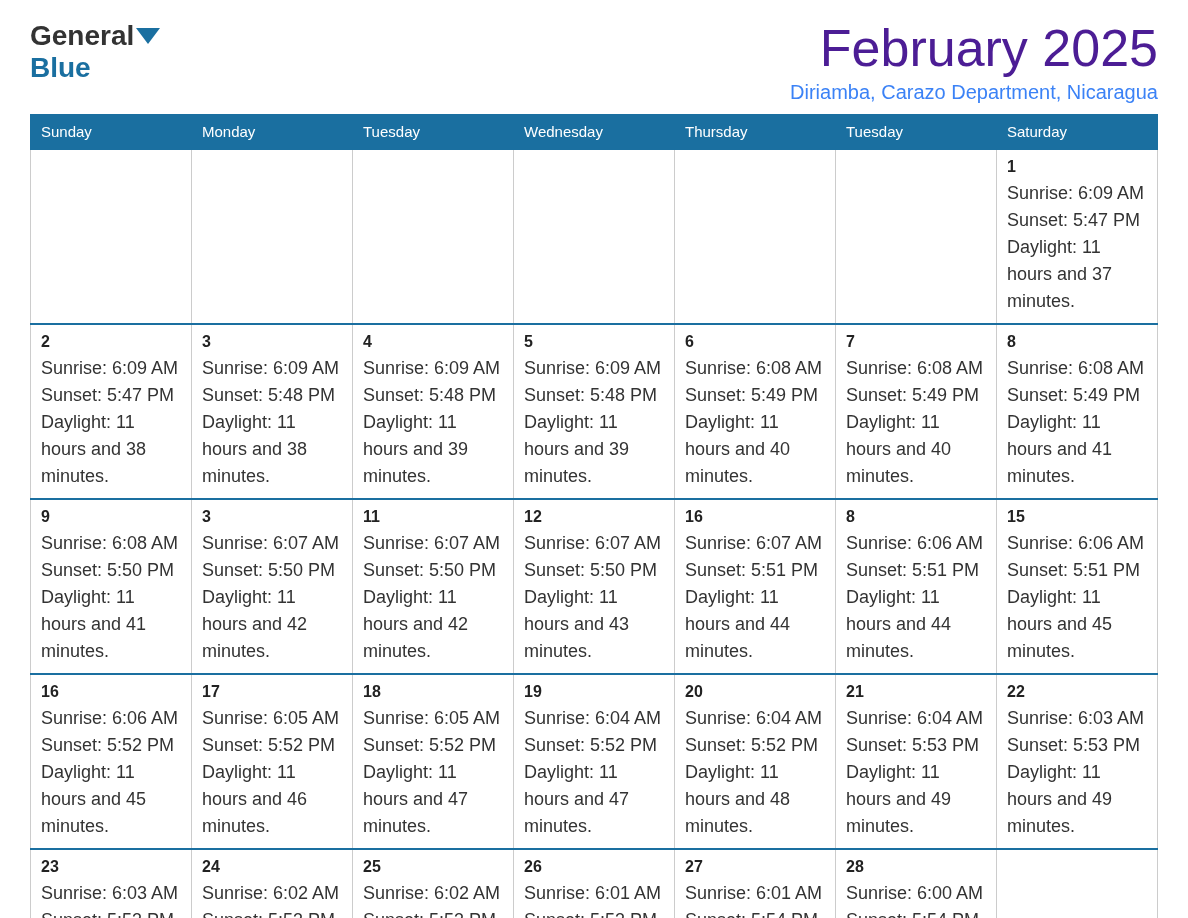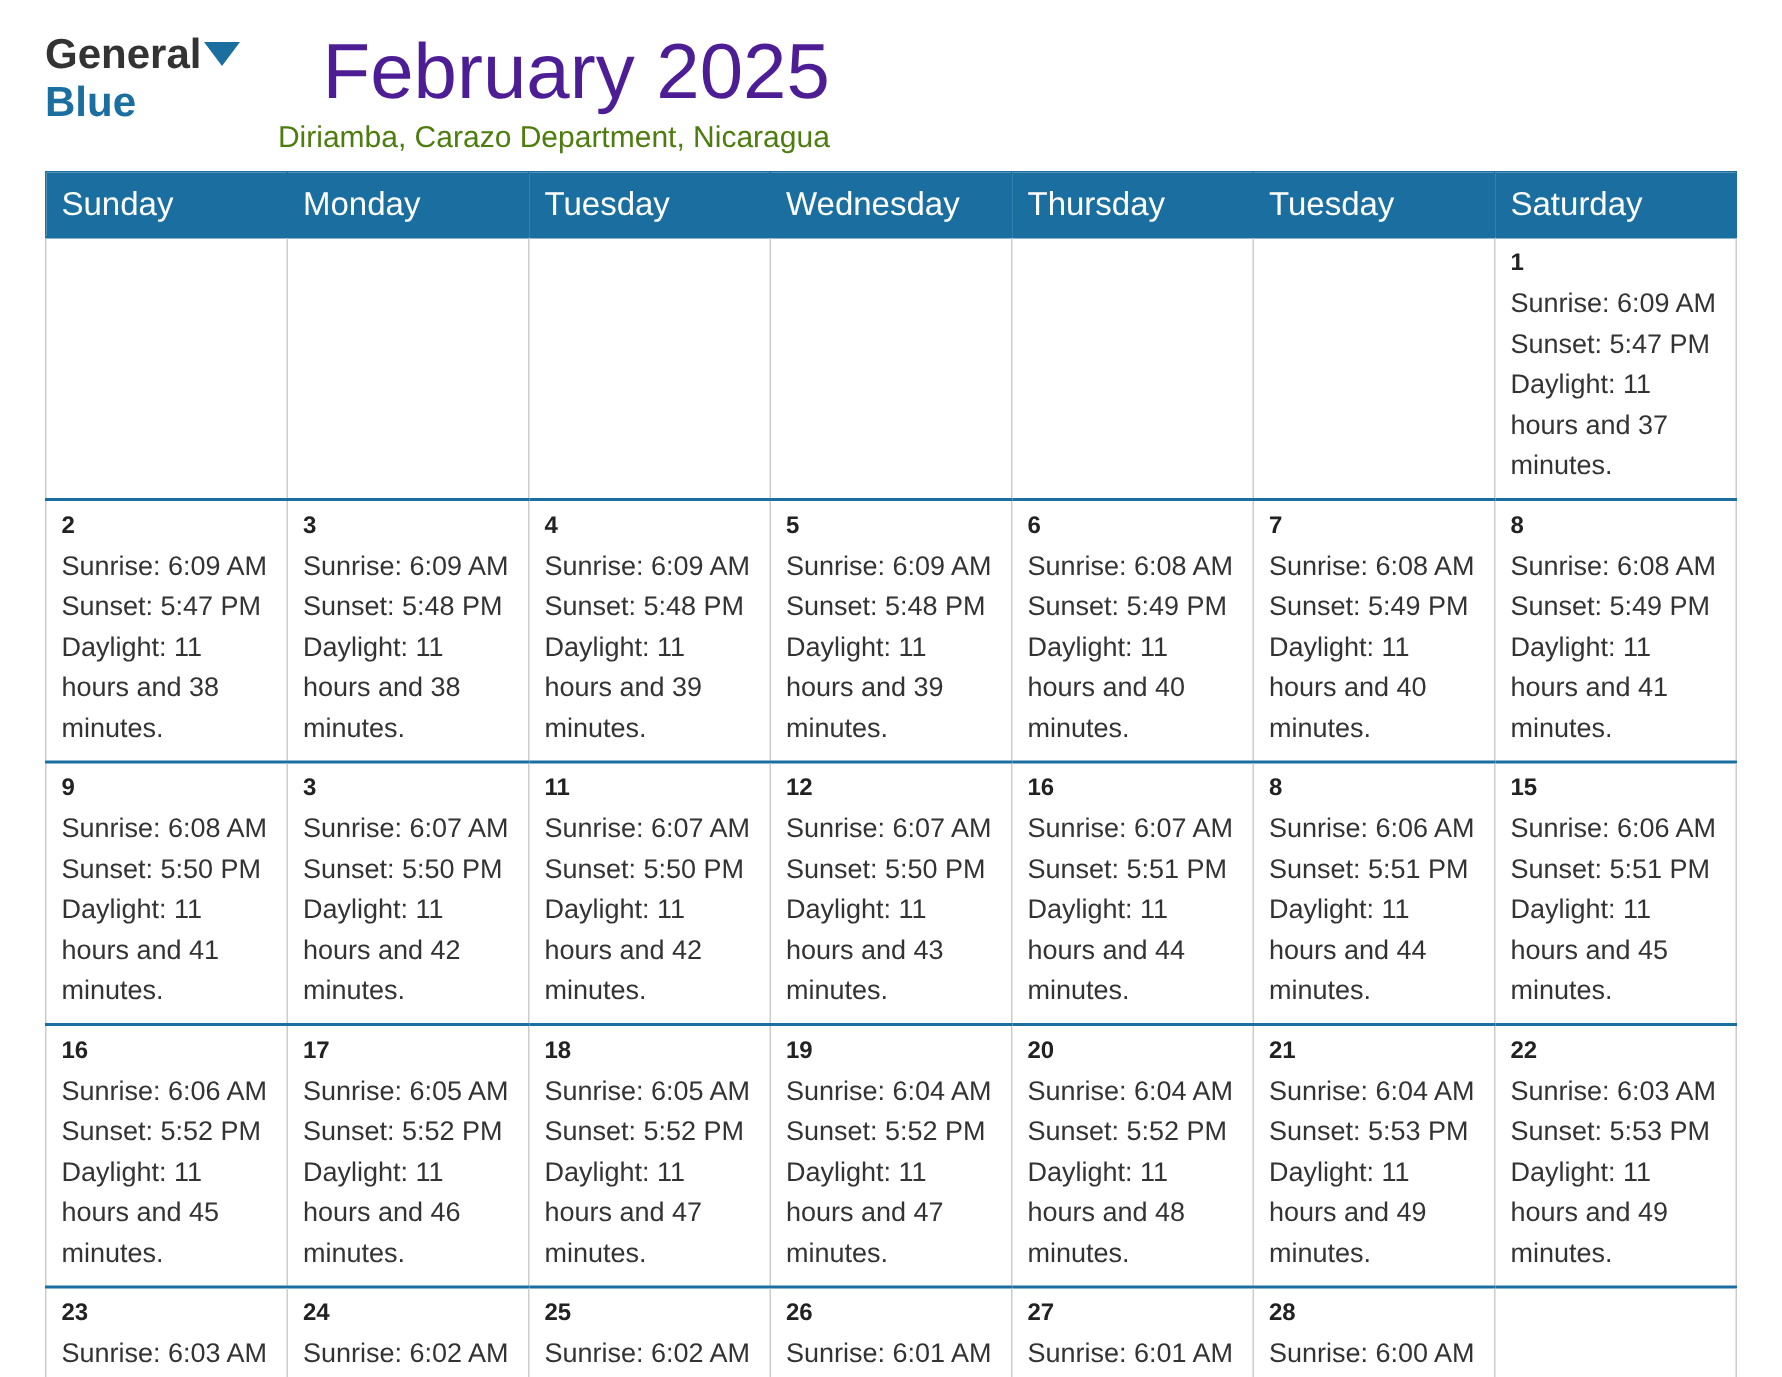--- a/index.html
+++ b/index.html
@@ -5,21 +5,21 @@
     * { box-sizing: border-box; margin: 0; padding: 0; }
     body {
       font-family: Arial, sans-serif;
       background: #fff;
       padding: 20px 30px;
       width: 1188px;
       min-height: 918px;
     }
     .header {
       display: flex;
-      justify-content: flex-start;
+      justify-content: space-between;
       align-items: flex-start;
       margin-bottom: 10px;
       gap: 25px;
     }
     .logo {
       display: flex;
       flex-direction: column;
       align-items: flex-start;
     }
     .logo-text {
@@ -40,33 +40,33 @@
       text-align: right;
     }
     .month-title {
       font-size: 52px;
       font-weight: normal;
       color: #4c1d95;
       line-height: 1.1;
     }
     .location-subtitle {
       font-size: 20px;
-      color: #4d7c0f;
+      color: #3b82f6;
       margin-top: 4px;
     }
     .calendar-table {
       width: 100%;
       border-collapse: collapse;
       margin-top: 8px;
     }
     .calendar-table th {
       background-color: #1a6fa0;
       color: #fff;
       padding: 8px 10px;
-      font-size: 22px;
+      font-size: 15px;
       font-weight: normal;
       text-align: left;
       border: 1px solid #1a6fa0;
     }
     .calendar-table td {
       vertical-align: top;
       padding: 8px 10px;
       border: 1px solid #ccc;
       width: 14.28%;
       height: 110px;

